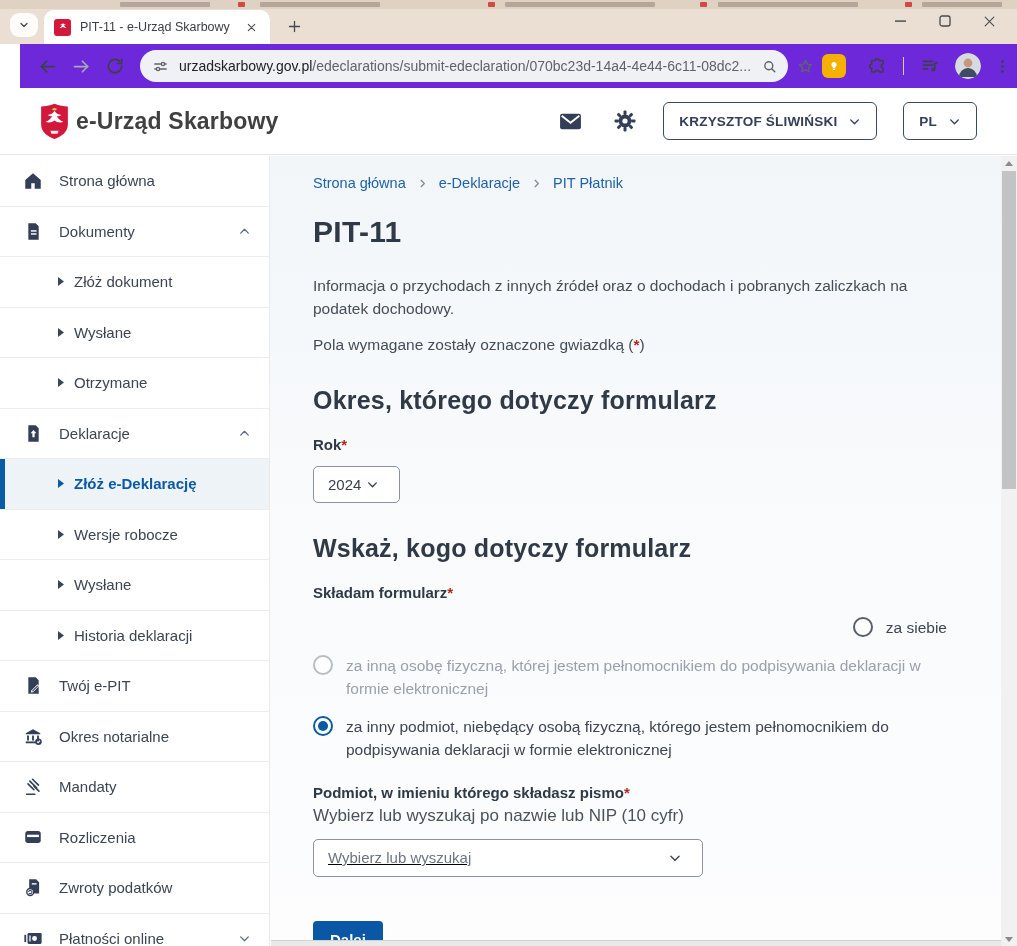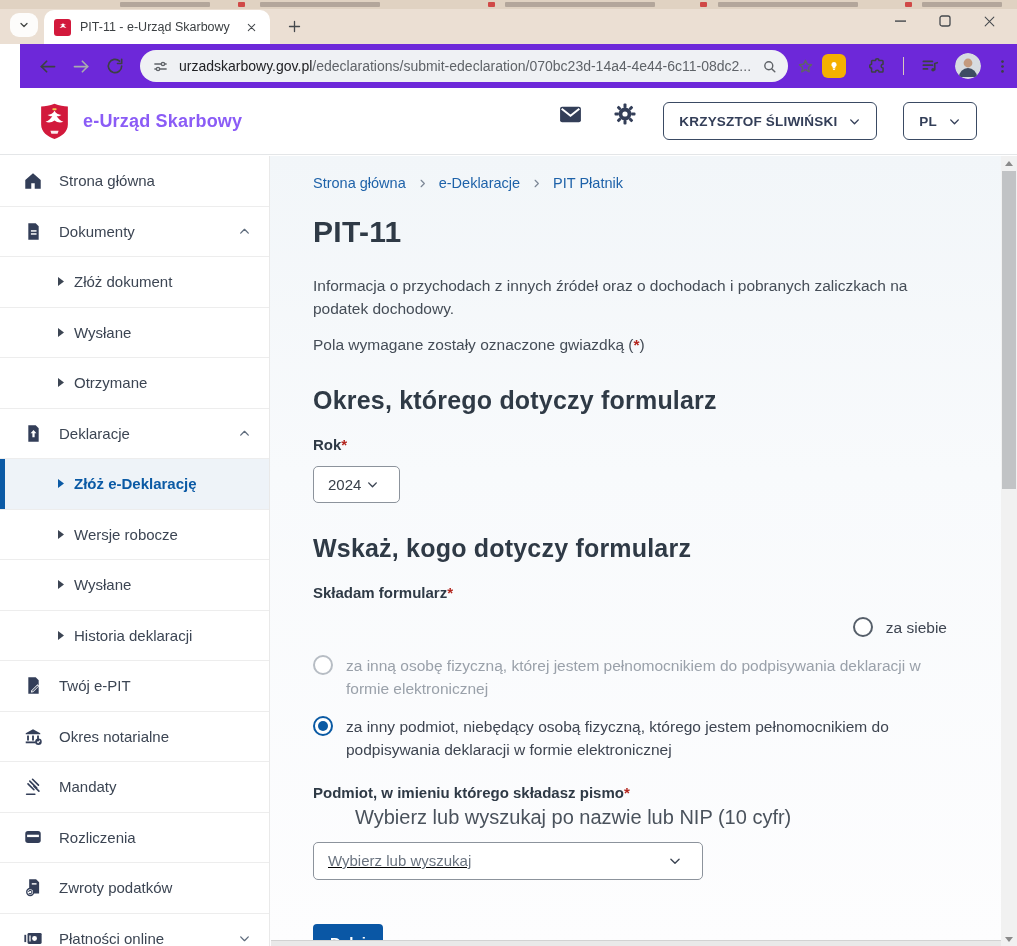--- a/index.html
+++ b/index.html
@@ -33,22 +33,22 @@
   .url-text .path{color:#5F6368;}
   .right-icons{margin-left:auto;display:flex;align-items:center;}
   .keep{width:24px;height:24px;border-radius:6px;background:#F5B000;display:flex;align-items:center;justify-content:center;border:none;padding:0;}
   .vsep{width:1px;height:18px;background:#D8C9BC;margin:0 9px;}
   .avatar{width:26px;height:26px;border-radius:50%;overflow:hidden;border:none;padding:0;background:transparent;display:flex;}
 
   
   .site-header{position:absolute;top:88px;left:0;right:0;height:67px;background:#fff;border-bottom:1px solid #E4E6E8;
                display:flex;align-items:center;padding:0 40px;}
   .brand-wrap{display:flex;align-items:center;}
-  .brand{font-size:18px;font-weight:700;color:#8b5cf6;margin-left:14px;letter-spacing:.2px;}
-  .hdr-right{margin-left:auto;display:flex;align-items:flex-start;}
+  .brand{font-size:23px;font-weight:700;color:#404040;margin-left:7px;letter-spacing:.2px;}
+  .hdr-right{margin-left:auto;display:flex;align-items:center;}
   .hdr-iconbtn{border:none;background:transparent;padding:0;margin-left:30px;display:flex;align-items:center;justify-content:center;}
   .hdr-btn{border:1.6px solid #3A4A63;border-radius:6px;height:38px;padding:0 15px;display:flex;align-items:center;
            font-size:13.5px;font-weight:600;color:#333E58;background:#fff;margin-left:26px;letter-spacing:.2px;white-space:nowrap;}
   .hdr-btn svg{margin-left:11px;}
 
   
   .page-body{position:absolute;top:156px;left:0;right:0;bottom:0;display:flex;}
   .sidebar{width:270px;flex:none;background:#fff;border-right:1px solid #E9E9E9;overflow:hidden;}
   .nav-item{height:50.5px;display:flex;align-items:center;padding:0 18px 0 22px;border-bottom:1px solid #EDEDED;
             color:#3C4553;font-size:15px;position:relative;cursor:pointer;}
@@ -68,21 +68,21 @@
   .crumb{color:#1E62A9;text-decoration:none;cursor:pointer;}
   .crumb-sep{margin:0 11px;display:flex;}
   .h1{margin-top:24px;font-size:30px;font-weight:800;color:#2F3A46;letter-spacing:.3px;}
   .desc{margin-top:25px;font-size:15.5px;line-height:23px;color:#454D57;max-width:658px;}
   .req-note{margin-top:14px;font-size:15.5px;color:#454D57;}
   .ast{color:#B3261E;font-weight:700;}
   .h2{font-size:25px;font-weight:800;color:#2F3A46;letter-spacing:.2px;}
   .h2.okres{margin-top:32px;}
   .h2.wskaz{margin-top:31px;}
   .fld-label{margin-top:21px;font-size:15px;font-weight:700;color:#2F3A46;}
-  .fld-help{margin-top:5px;font-size:20px;color:#4A525C;margin-left:42px;}
+  .fld-help{margin-top:5px;font-size:17px;color:#4A525C;}
 
   .select{margin-top:13px;height:37px;background:#fff;border:1px solid #8C939C;border-radius:5px;
           display:flex;align-items:center;padding:0 20px 0 14px;cursor:pointer;}
   .select.small{width:87px;}
   .select.wide{width:390px;height:38px;text-decoration:underline;}
   .select .val{flex:1;font-size:15px;color:#39404A;}
   .select .val.placeholder{color:#6B7480;}
 
   .radio-row{display:flex;margin-top:15px;max-width:650px;justify-content:flex-end;}
   .radio{width:20px;height:20px;border-radius:50%;border:2px solid #565F6A;background:#fff;flex:none;margin-top:1px;position:relative;}

